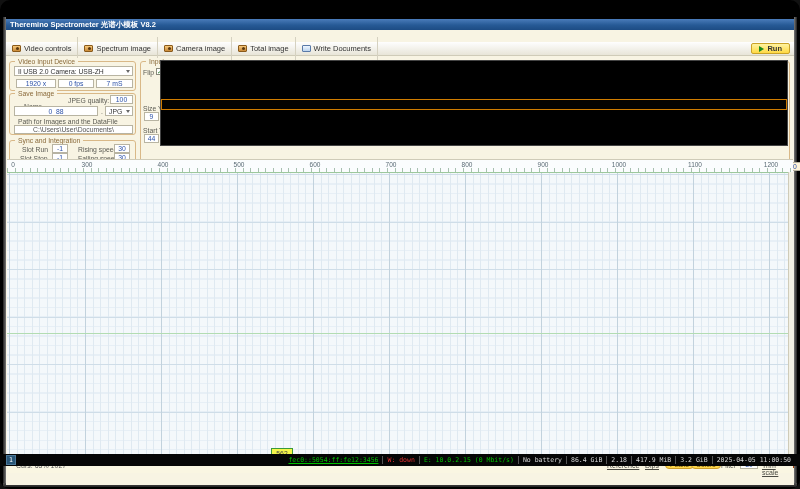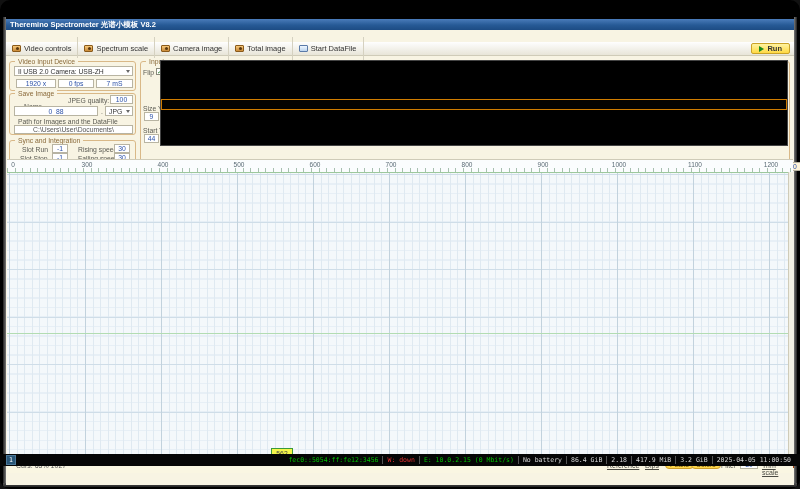--- a/index.html
+++ b/index.html
@@ -79,21 +79,21 @@
   .pill{position:absolute;top:2px;background:#ffd84d;border:1px solid #cfa12a;border-radius:4px;
     padding:0 4px;height:9px;display:flex;align-items:center;color:#6a4a00;text-decoration:none;font-size:6.8px;}
 
   
   #i3bar{left:0;top:454px;width:800px;height:12px;background:#060606;display:flex;align-items:center;
     font-family:"DejaVu Sans Mono",monospace;font-size:6.5px;}
   #workspace{width:10px;height:10px;margin-left:6px;background:#285577;border:1px solid #4c7899;
     color:#fff;display:flex;align-items:center;justify-content:center;}
   #i3status{position:absolute;right:5px;display:flex;align-items:center;}
   .seg{padding:0 4px;border-left:1px solid #555;}
-  .seg:first-child{border-left:none;}
+  .seg:first-child{border-left:none;text-decoration:underline;}
   .c-green{color:#00c000;} .c-red{color:#e03030;} .c-white{color:#d8d8d8;}
 </style>
 </head>
 <body>
 
 <div id="screen">
 
   <div class="abs" id="qemu-frame-left"></div>
   <div class="abs" id="qemu-frame-right"></div>
   <div class="abs" id="qemu-frame-bottom"></div>
@@ -105,33 +105,33 @@
     </div>
 
 
     <div class="abs" id="toolbar">
       <span class="tb-btn">
         <span class="tb-ico ico-cam"></span>
         <span>Video controls</span>
       </span>
       <span class="tb-btn">
         <span class="tb-ico ico-cam"></span>
-        <span>Spectrum scale</span>
+        <span>Spectrum image</span>
       </span>
       <span class="tb-btn">
         <span class="tb-ico ico-cam"></span>
         <span>Camera image</span>
       </span>
       <span class="tb-btn">
         <span class="tb-ico ico-cam"></span>
         <span>Total image</span>
       </span>
       <span class="tb-btn">
         <span class="tb-ico ico-file"></span>
-        <span>Start DataFile</span>
+        <span>Write Documents</span>
       </span>
       <span id="run-btn">
         <span class="play-ico"></span>
         <span>Run</span>
       </span>
     </div>
 
     <div class="group" style="left:3px;top:42px;width:127px;height:30px;">
       <span class="group-legend">Video Input Device</span>
       <div class="field dropdown" style="left:4px;top:4px;width:119px;height:10px;">

